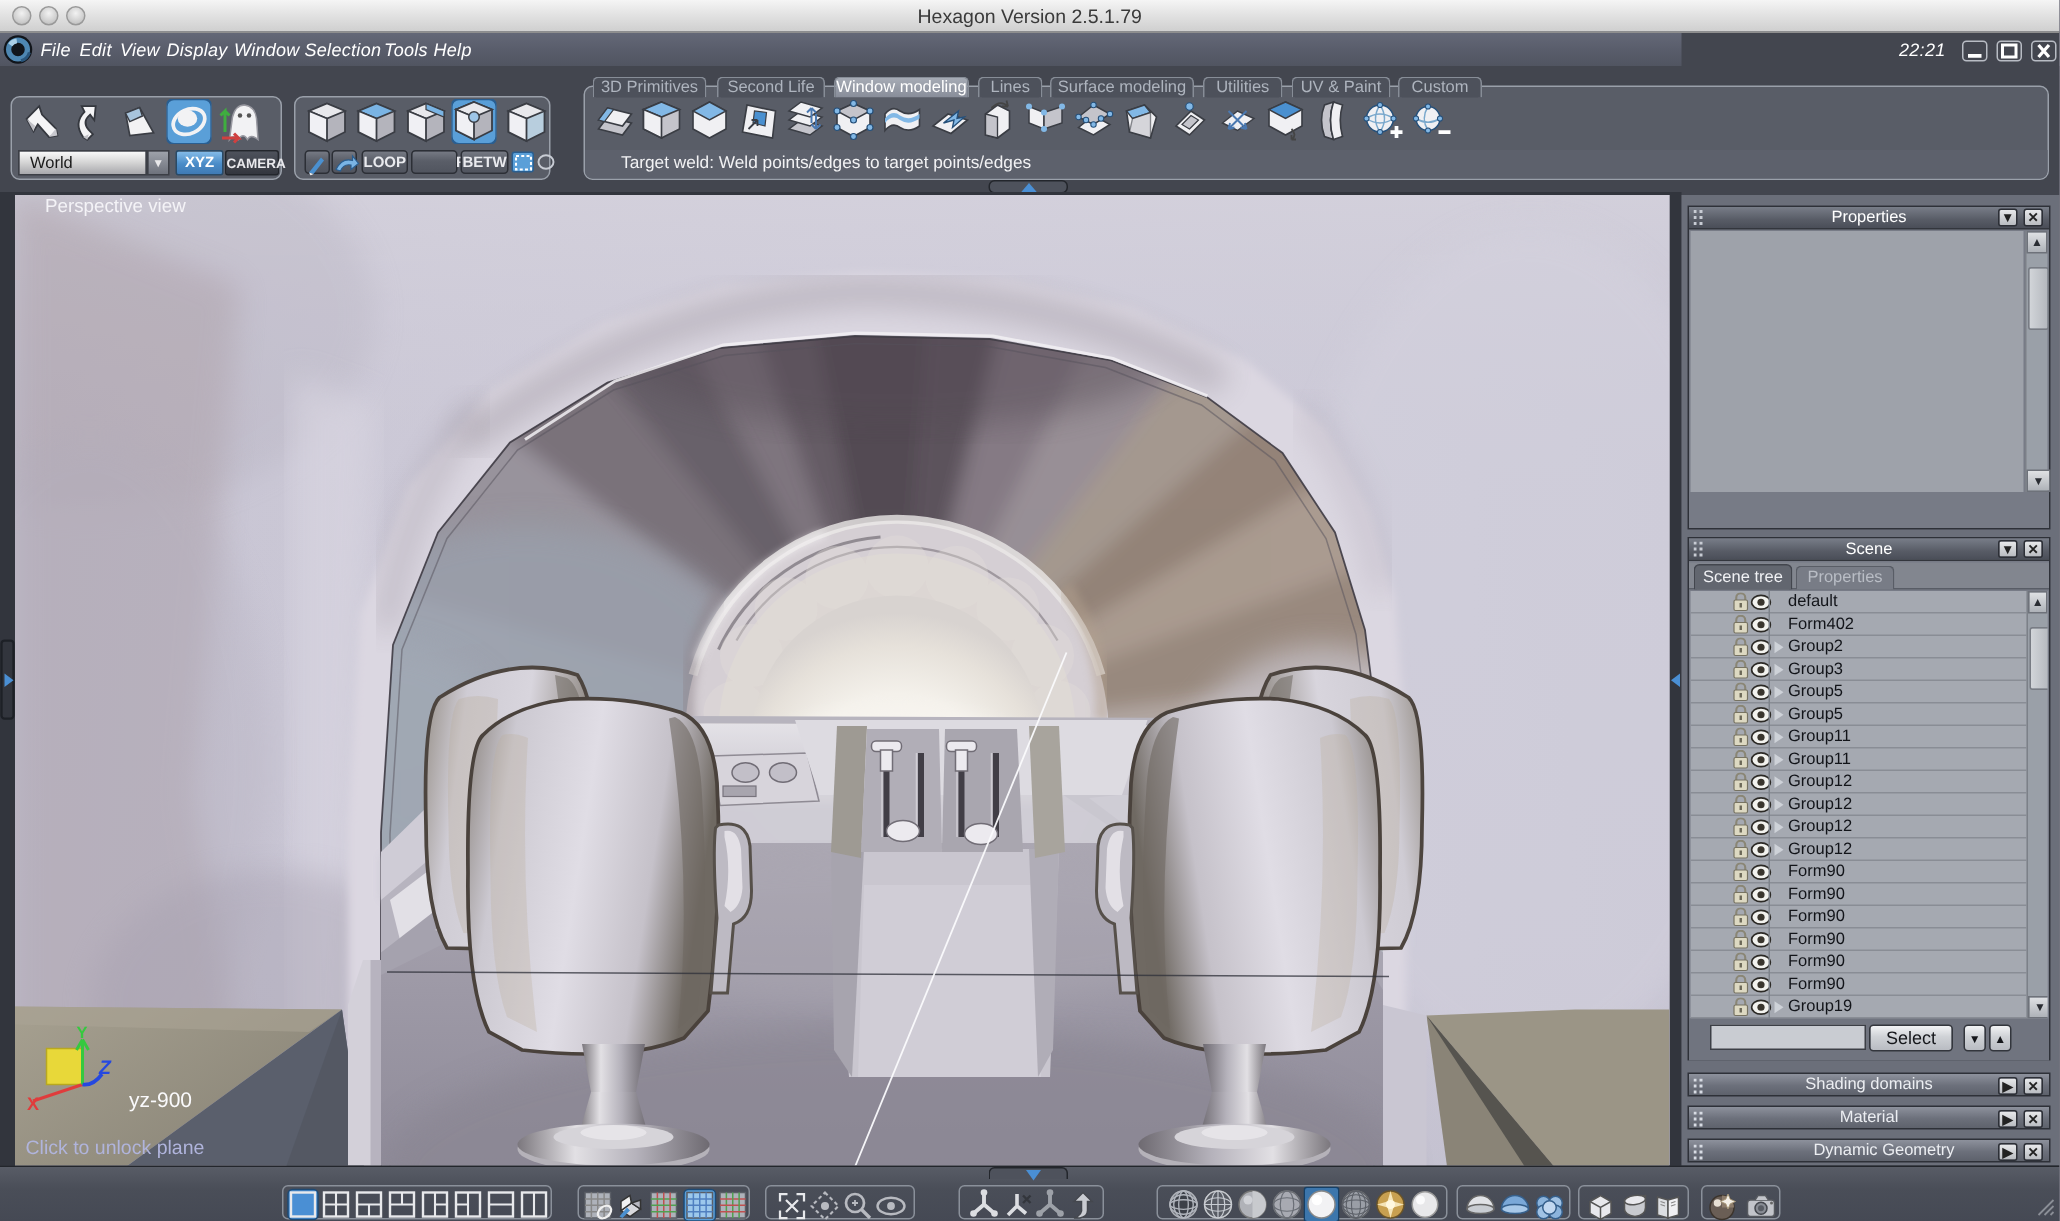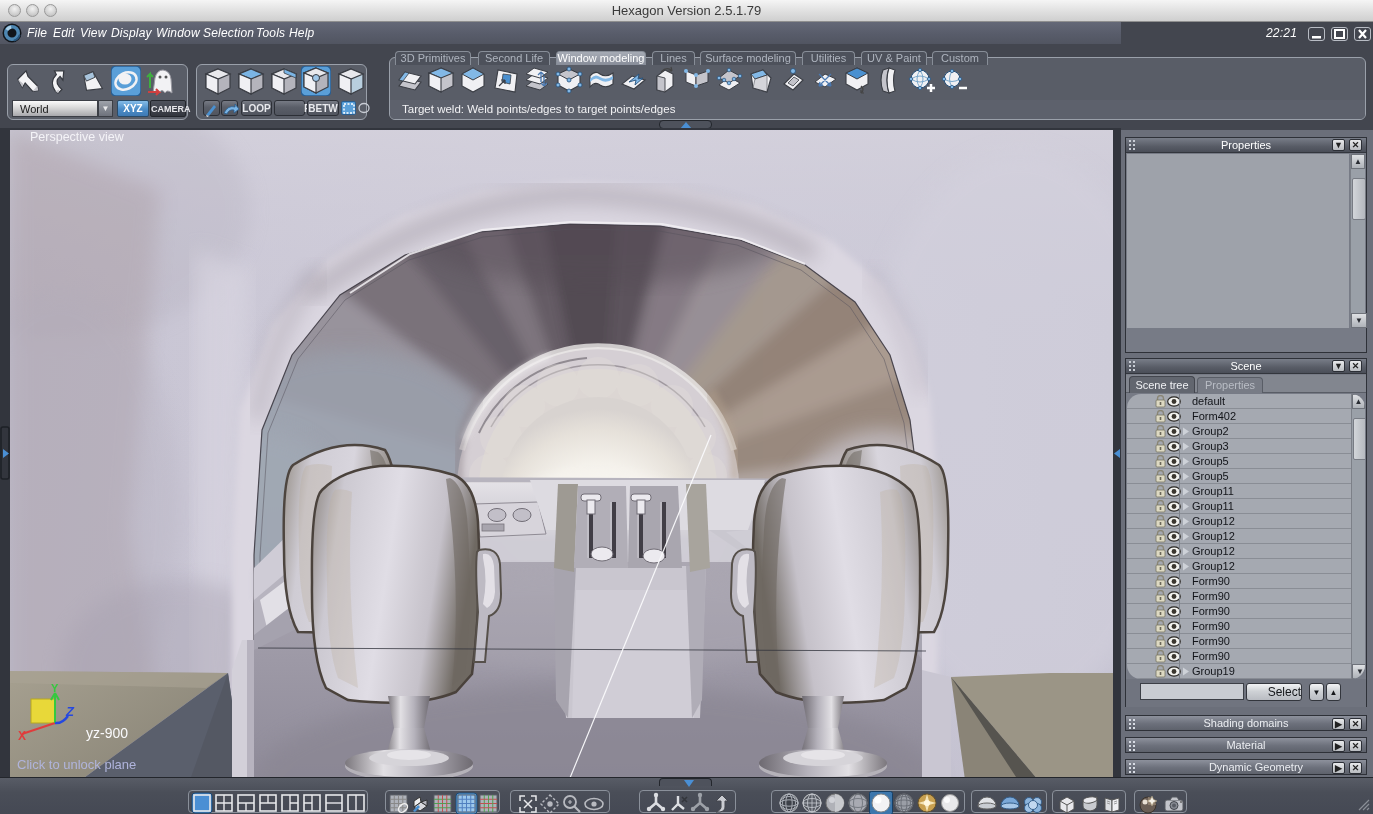--- a/index.html
+++ b/index.html
@@ -33,21 +33,21 @@
   background:#595d67; }
 .tab { position:absolute; top:7px; height:14px; border:1px solid #878d97; border-bottom:none;
   border-radius:4px 4px 0 0; background:#4d515b; color:#aeb4be; font-size:11px;
   text-align:center; padding-top:0px; }
 .tabsel { background:linear-gradient(#a6abb5,#888d99); color:#fff; }
 .smallbtn { position:absolute; height:16px; border:1px solid #2c2f36; border-radius:3px;
   background:linear-gradient(#767a84,#5a5e68 45%,#51555f); color:#e9eaee; font-size:10px;
   font-weight:bold; text-align:center; line-height:15px; }
 #statusbar { position:absolute; left:390px; top:56px; width:975px; height:19px;
   background:#5d616c; color:#f2f2f4; font-size:11.5px; line-height:19px;
-  border-radius:0 0 5px 5px; padding-left:12px; }
+  border-radius:0 0 5px 5px; padding-left:24px; }
 
 
 #vpwrap { left:0px; top:128px; width:1121px; height:649px; background:#32353d; }
 #viewport { position:absolute; left:10px; top:2px; width:1103px; height:647px; background:#c8c5d3; }
 
 
 #rightpanel { left:1121px; top:130px; width:252px; height:647px; background:#6b6f7a; }
 .panel { position:absolute; left:4px; width:242px; border:1px solid #2e3138; background:#777b86; }
 .ptitle { position:relative; height:15px; background:linear-gradient(#787d88,#585c66 60%,#4a4e58);
   color:#fff; font-size:11px; text-align:center; line-height:15px;
@@ -651,21 +651,21 @@
           </svg>
         <div class="pbtn" style="right:21px;">▼</div>
         <div class="pbtn" style="right:4px;">✕</div>
       </div>
 
       <div style="position:absolute;left:0;top:16px;width:240px;height:18px;background:#82868f;border-bottom:1px solid #595d66;">
         <div style="position:absolute;left:3px;top:1px;width:66px;height:17px;background:#62666f;border:1px solid #43464e;border-bottom:none;border-radius:4px 4px 0 0;color:#f0f1f4;font-size:11px;text-align:center;line-height:16px;">Scene tree</div>
         <div style="position:absolute;left:71px;top:2px;width:66px;height:16px;background:#787c86;border:1px solid #595d66;border-bottom:none;border-radius:4px 4px 0 0;color:#b9bdc5;font-size:11px;text-align:center;line-height:15px;">Properties</div>
       </div>
 
-      <div id="scenelist" style="position:absolute;left:1px;top:35px;width:238px;height:285px;background:#a5a9b1;overflow:hidden;border-radius:14px;">
+      <div id="scenelist" style="position:absolute;left:1px;top:35px;width:238px;height:285px;background:#a5a9b1;overflow:hidden;">
           <div style="position:absolute;left:0;top:0;width:224px;">
             <div class="srow">
               <svg style="left:28px" width="11" height="13" viewBox="0 0 11 13">
                 <path d="M2.5,5 L2.5,3.5 A3,3 0 0 1 8.5,3.5 L8.5,5" fill="none" stroke="#8a8675" stroke-width="1.4"></path>
                 <rect x="1" y="5" width="9" height="7" rx="1" fill="#ddd9c2" stroke="#777362" stroke-width="0.8"></rect>
                 <rect x="4.7" y="7" width="1.6" height="3" fill="#6b6758"></rect>
               </svg>
               <svg style="left:40px" width="14" height="13" viewBox="0 0 14 13">
                 <ellipse cx="7" cy="6.5" rx="6.3" ry="4.6" fill="#f2f2ee" stroke="#2c2a26" stroke-width="1.2"></ellipse>
                 <circle cx="7" cy="6.5" r="2.4" fill="#3a362e"></circle>
@@ -925,21 +925,21 @@
           <div style="position:absolute;left:52px;top:0;width:1px;height:285px;background:#7e838b;"></div>
           <div style="position:absolute;right:0;top:0;width:14px;height:285px;background:#9aa0a8;border-left:1px solid #7c8088;">
             <div style="height:15px;background:linear-gradient(#dfe1e4,#aeb2b8);border:1px solid #6e727a;text-align:center;font-size:8px;color:#2a2d33;line-height:14px;">▲</div>
             <div style="position:absolute;top:24px;left:1px;width:14px;height:42px;background:linear-gradient(90deg,#d2d5d9,#b4b8be);border:1px solid #787c84;border-radius:2px;"></div>
             <div style="position:absolute;bottom:0;left:0;width:16px;height:15px;background:linear-gradient(#dfe1e4,#aeb2b8);border:1px solid #6e727a;text-align:center;font-size:8px;color:#2a2d33;line-height:14px;">▼</div>
           </div>
         </div>
 
       <div style="position:absolute;left:0;top:320px;width:240px;height:28px;background:#70747f;">
         <div style="position:absolute;left:14px;top:4px;width:104px;height:17px;background:#c9ccd2;border:1px solid #3c3f46;"></div>
-        <div class="vbtn" style="left:120px;top:4px;width:56px;text-align:right;">Select</div>
+        <div class="vbtn" style="left:120px;top:4px;width:56px;">Select</div>
         <div class="vbtn" style="left:183px;top:4px;width:15px;font-size:8px;">▼</div>
         <div class="vbtn" style="left:200px;top:4px;width:15px;font-size:8px;">▲</div>
       </div>
     </div>
 
     <div class="hdrbar" style="top:585px;">Shading domains
       <div class="pbtn" style="right:21px;top:2px;">▶</div>
       <div class="pbtn" style="right:4px;top:2px;">✕</div>
       <svg class="abs" style="left:3px;top:3px" width="8" height="11">
           <g fill="#d8dce4">

